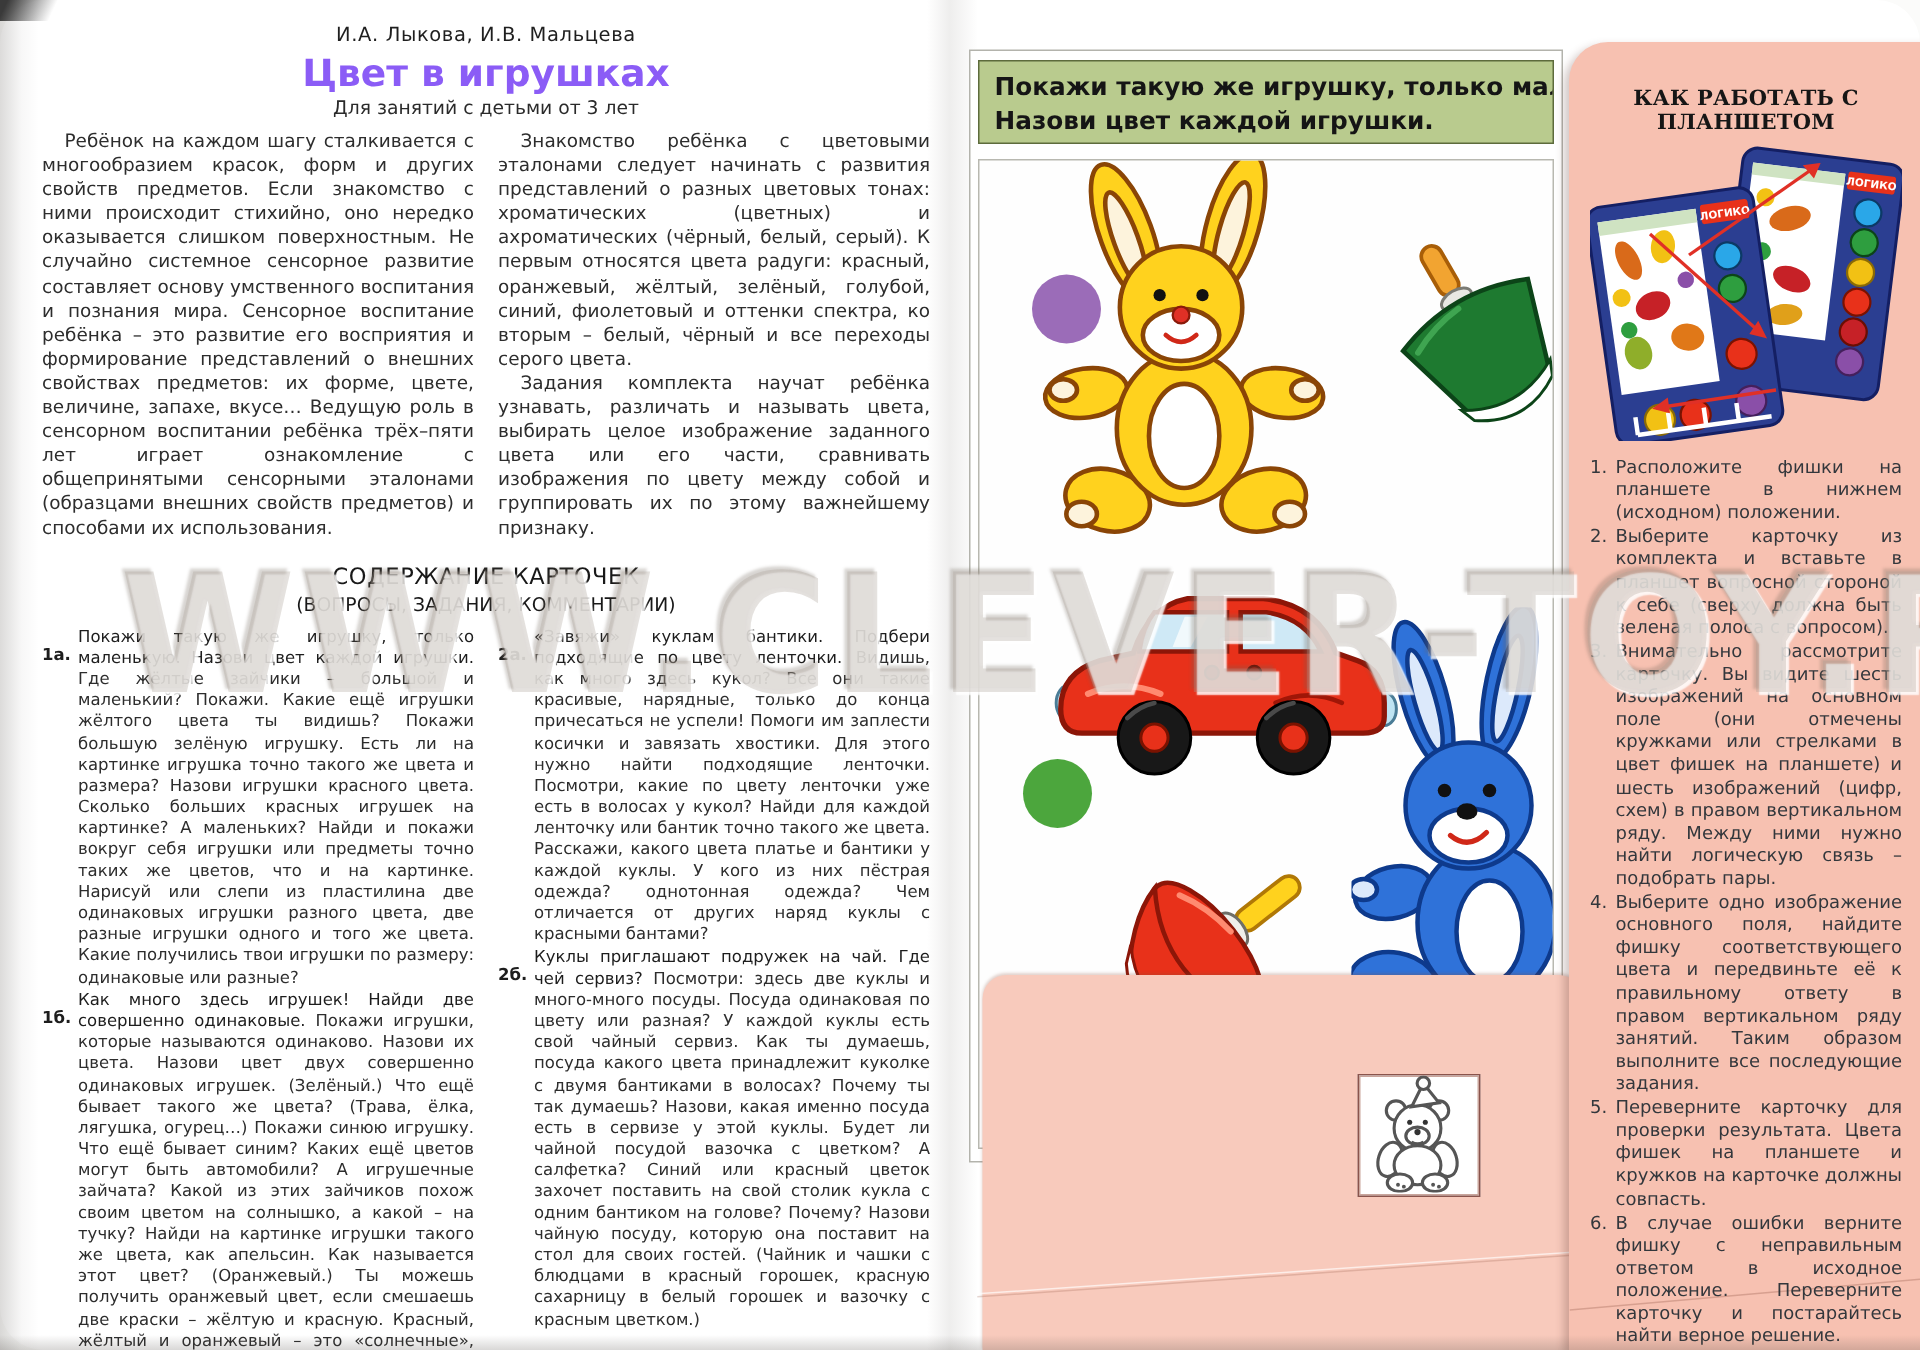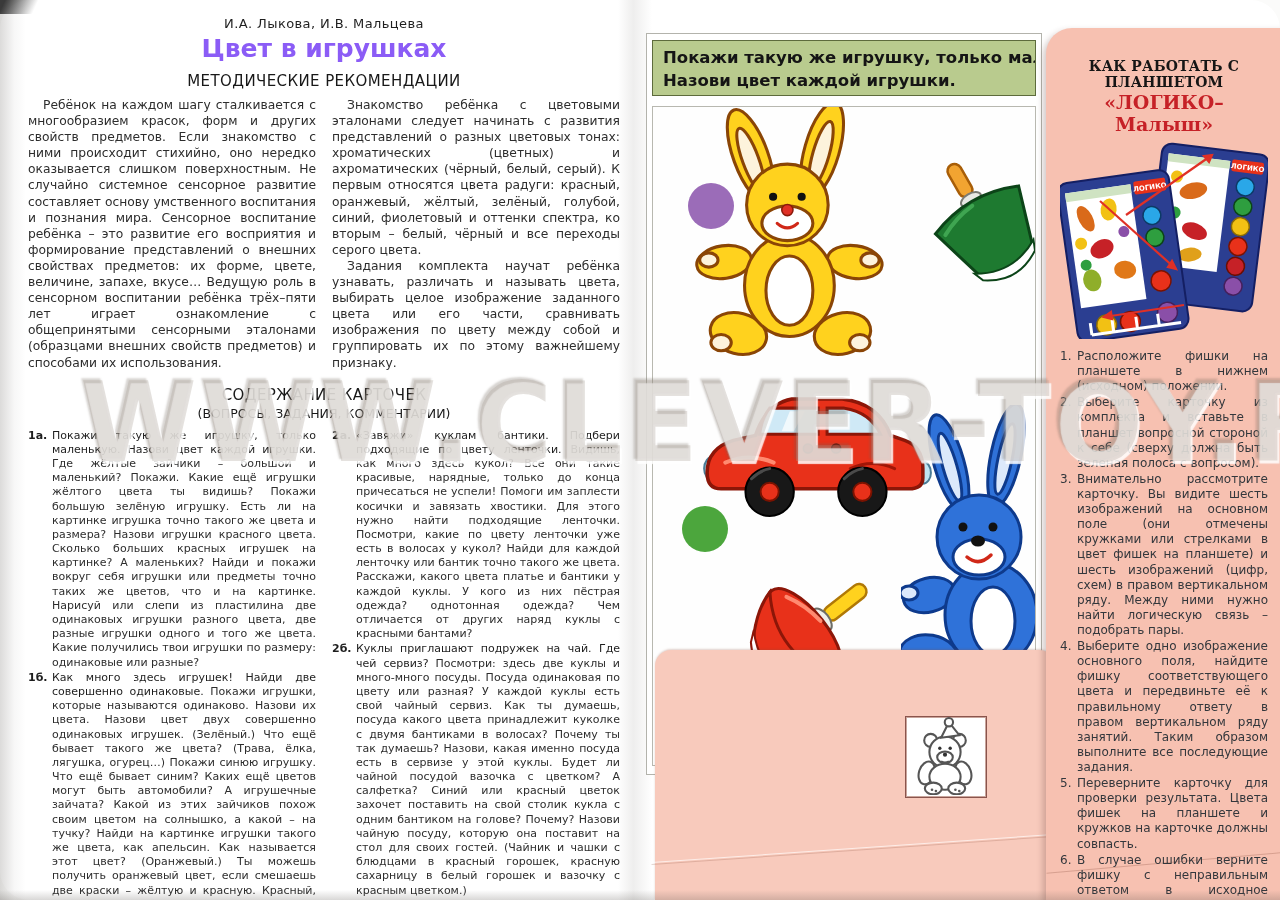--- a/index.html
+++ b/index.html
@@ -21,21 +21,21 @@
   .sec-head{font-size:15px;letter-spacing:.4px;margin-top:9px;color:#181818;}
   .cols{display:flex;gap:16px;text-align:justify;}
   .col{width:288px;}
   .intro{margin-top:7px;font-size:12.3px;line-height:1.31;color:#2d2d2d;}
   .intro p{margin:0;text-indent:15px;}
   .contents-head{text-align:center;margin-top:15px;color:#181818;}
   .ch1{font-size:15px;letter-spacing:.4px;}
   .ch2{font-size:12.5px;margin-top:2px;}
   .items{margin-top:8px;font-size:11px;line-height:1.29;color:#2d2d2d;}
   .item{position:relative;padding-left:24px;margin:0 0 1px 0;}
-  .item .num{position:absolute;left:0;top:0;font-weight:bold;color:#1d1d1d;}
+  .item .num{position:absolute;left:0;top:12px;font-weight:bold;color:#1d1d1d;}
   .item .lead{font-weight:normal;color:#1d1d1d;}
   .item.cont{padding-left:24px;}
 
   
   .frame{position:absolute;left:646px;top:33px;width:394px;height:740px;background:#fff;border:1px solid #b3b3ac;z-index:12;}
   .banner{position:absolute;left:5px;top:6px;right:5px;height:56px;background:#b9cb8e;border:1px solid #5d6b3c;box-sizing:border-box;padding:5px 10px 0 10px;font-size:16.5px;font-weight:bold;color:#151515;line-height:1.4;white-space:nowrap;overflow:hidden;}
   .card-area{position:absolute;left:5px;top:72px;right:5px;bottom:8px;border:1px solid #b8b8b0;overflow:hidden;background:#fefefe;}
   .toy{position:absolute;}
   .dot{border-radius:50%;}
   .dot-purple{left:35px;top:76px;width:46px;height:46px;background:#9b6cb8;}
@@ -69,21 +69,21 @@
 <body>
 
 <div class="stage">
 
   <div class="spine"></div>
 
   <div class="left-page">
     <div class="lp-header">
       <div class="authors">И.А. Лыкова, И.В. Мальцева</div>
       <div class="book-title">Цвет в игрушках</div>
-      <div class="sec-head">МЕТОДИЧЕСКИЕ РЕКОМЕНДАЦИИ</div>
+      <div class="subtitle">Для занятий с детьми от 3 лет</div>
     </div>
 
     <div class="cols intro">
       <div class="col">
         <p>Ребёнок на каждом шагу сталкивается с многообразием красок, форм и других свойств предметов. Если знакомство с ними происходит стихийно, оно нередко оказывается слишком поверхностным. Не случайно системное сенсорное развитие составляет основу умственного воспитания и познания мира. Сенсорное воспитание ребёнка – это развитие его восприятия и формирование представлений о внешних свойствах предметов: их форме, цвете, величине, запахе, вкусе… Ведущую роль в сенсорном воспитании ребёнка трёх–пяти лет играет ознакомление с общепринятыми сенсорными эталонами (образцами внешних свойств предметов) и способами их использования.</p>
       </div>
       <div class="col">
         <p>Знакомство ребёнка с цветовыми эталонами следует начинать с развития представлений о разных цветовых тонах: хроматических (цветных) и ахроматических (чёрный, белый, серый). К первым относятся цвета радуги: красный, оранжевый, жёлтый, зелёный, голубой, синий, фиолетовый и оттенки спектра, ко вторым – белый, чёрный и все переходы серого цвета.</p>
         <p>Задания комплекта научат ребёнка узнавать, различать и называть цвета, выбирать целое изображение заданного цвета или его части, сравнивать изображения по цвету между собой и группировать их по этому важнейшему признаку.</p>
       </div>
@@ -247,21 +247,20 @@
         <circle cx="38" cy="56" r="1" fill="#555"></circle>
         <circle cx="41" cy="57" r="1" fill="#555"></circle>
       </svg>
     </div>
   </div>
 
   <div class="panel">
     <div class="fold"></div>
     <div class="panel-inner">
       <div class="p-title1">КАК РАБОТАТЬ С ПЛАНШЕТОМ</div>
-      <div class="p-title2">«ЛОГИКО–Малыш»</div>
 
       <svg class="tablets" viewBox="0 0 208 198">
 
         <g transform="rotate(7 150 95)">
           <rect x="92" y="8" width="108" height="158" rx="10" fill="#2b3e91" stroke="#16246а" stroke-width="0"></rect>
           <rect x="92" y="8" width="108" height="158" rx="10" fill="#2b3e91" stroke="#141f63" stroke-width="2"></rect>
           <rect x="99" y="18" width="62" height="112" fill="#ffffff"></rect>
           <rect x="99" y="18" width="62" height="8" fill="#cfe3c2"></rect>
           <rect x="163" y="16" width="32" height="12" rx="2" fill="#e8311a"></rect>
           <text x="179" y="25" font-size="7" fill="#ffffff" text-anchor="middle" font-weight="bold" font-family="DejaVu Sans, sans-serif">ЛОГИКО</text>

